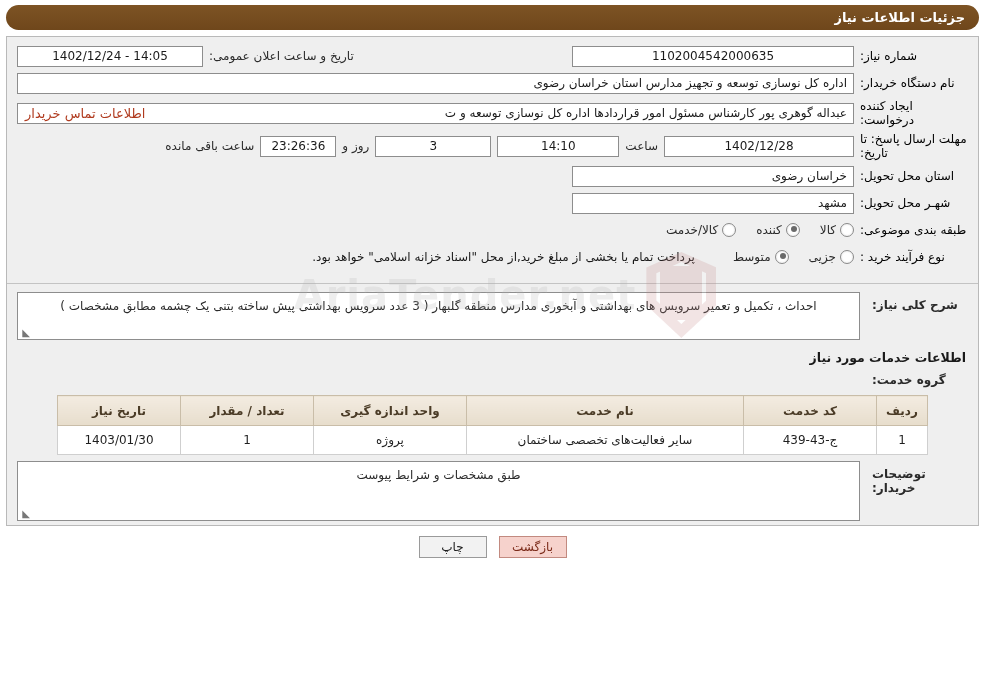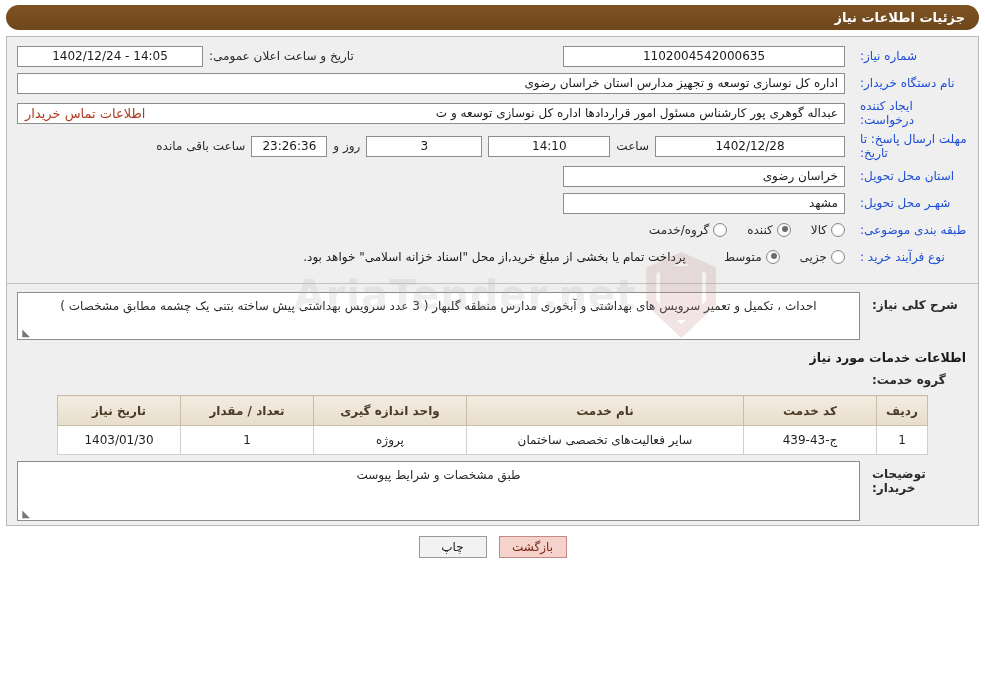--- a/index.html
+++ b/index.html
@@ -51,23 +51,23 @@
   
   .frow {
     display: flex;
     align-items: center;
     margin-bottom: 5px;
     min-height: 22px;
   }
   .flabel {
     width: 108px;
     text-align: left;
-    padding-left: 15px;
-    font-size: 12px;
-    color: #1d4ed8;
+    padding-left: 6px;
+    font-size: 12px;
+    color: #000000;
     flex: 0 0 auto;
     line-height: 14px;
   }
   .flabel.two-line { line-height: 14px; }
 
   .fval {
     flex: 1 1 auto;
     display: flex;
     align-items: center;
     gap: 6px;
@@ -370,21 +370,21 @@
           <span class="radio-item">
             <span class="radio"></span>
             <span>کالا</span>
           </span>
           <span class="radio-item">
             <span class="radio checked"></span>
             <span>کننده</span>
           </span>
           <span class="radio-item">
             <span class="radio"></span>
-            <span>گروه/خدمت</span>
+            <span>کالا/خدمت</span>
           </span>
         </div>
       </div>
     </div>
 
     <div class="frow">
       <div class="flabel">نوع فرآیند خرید :</div>
       <div class="fval">
         <div class="radio-group">
           <span class="radio-item">

